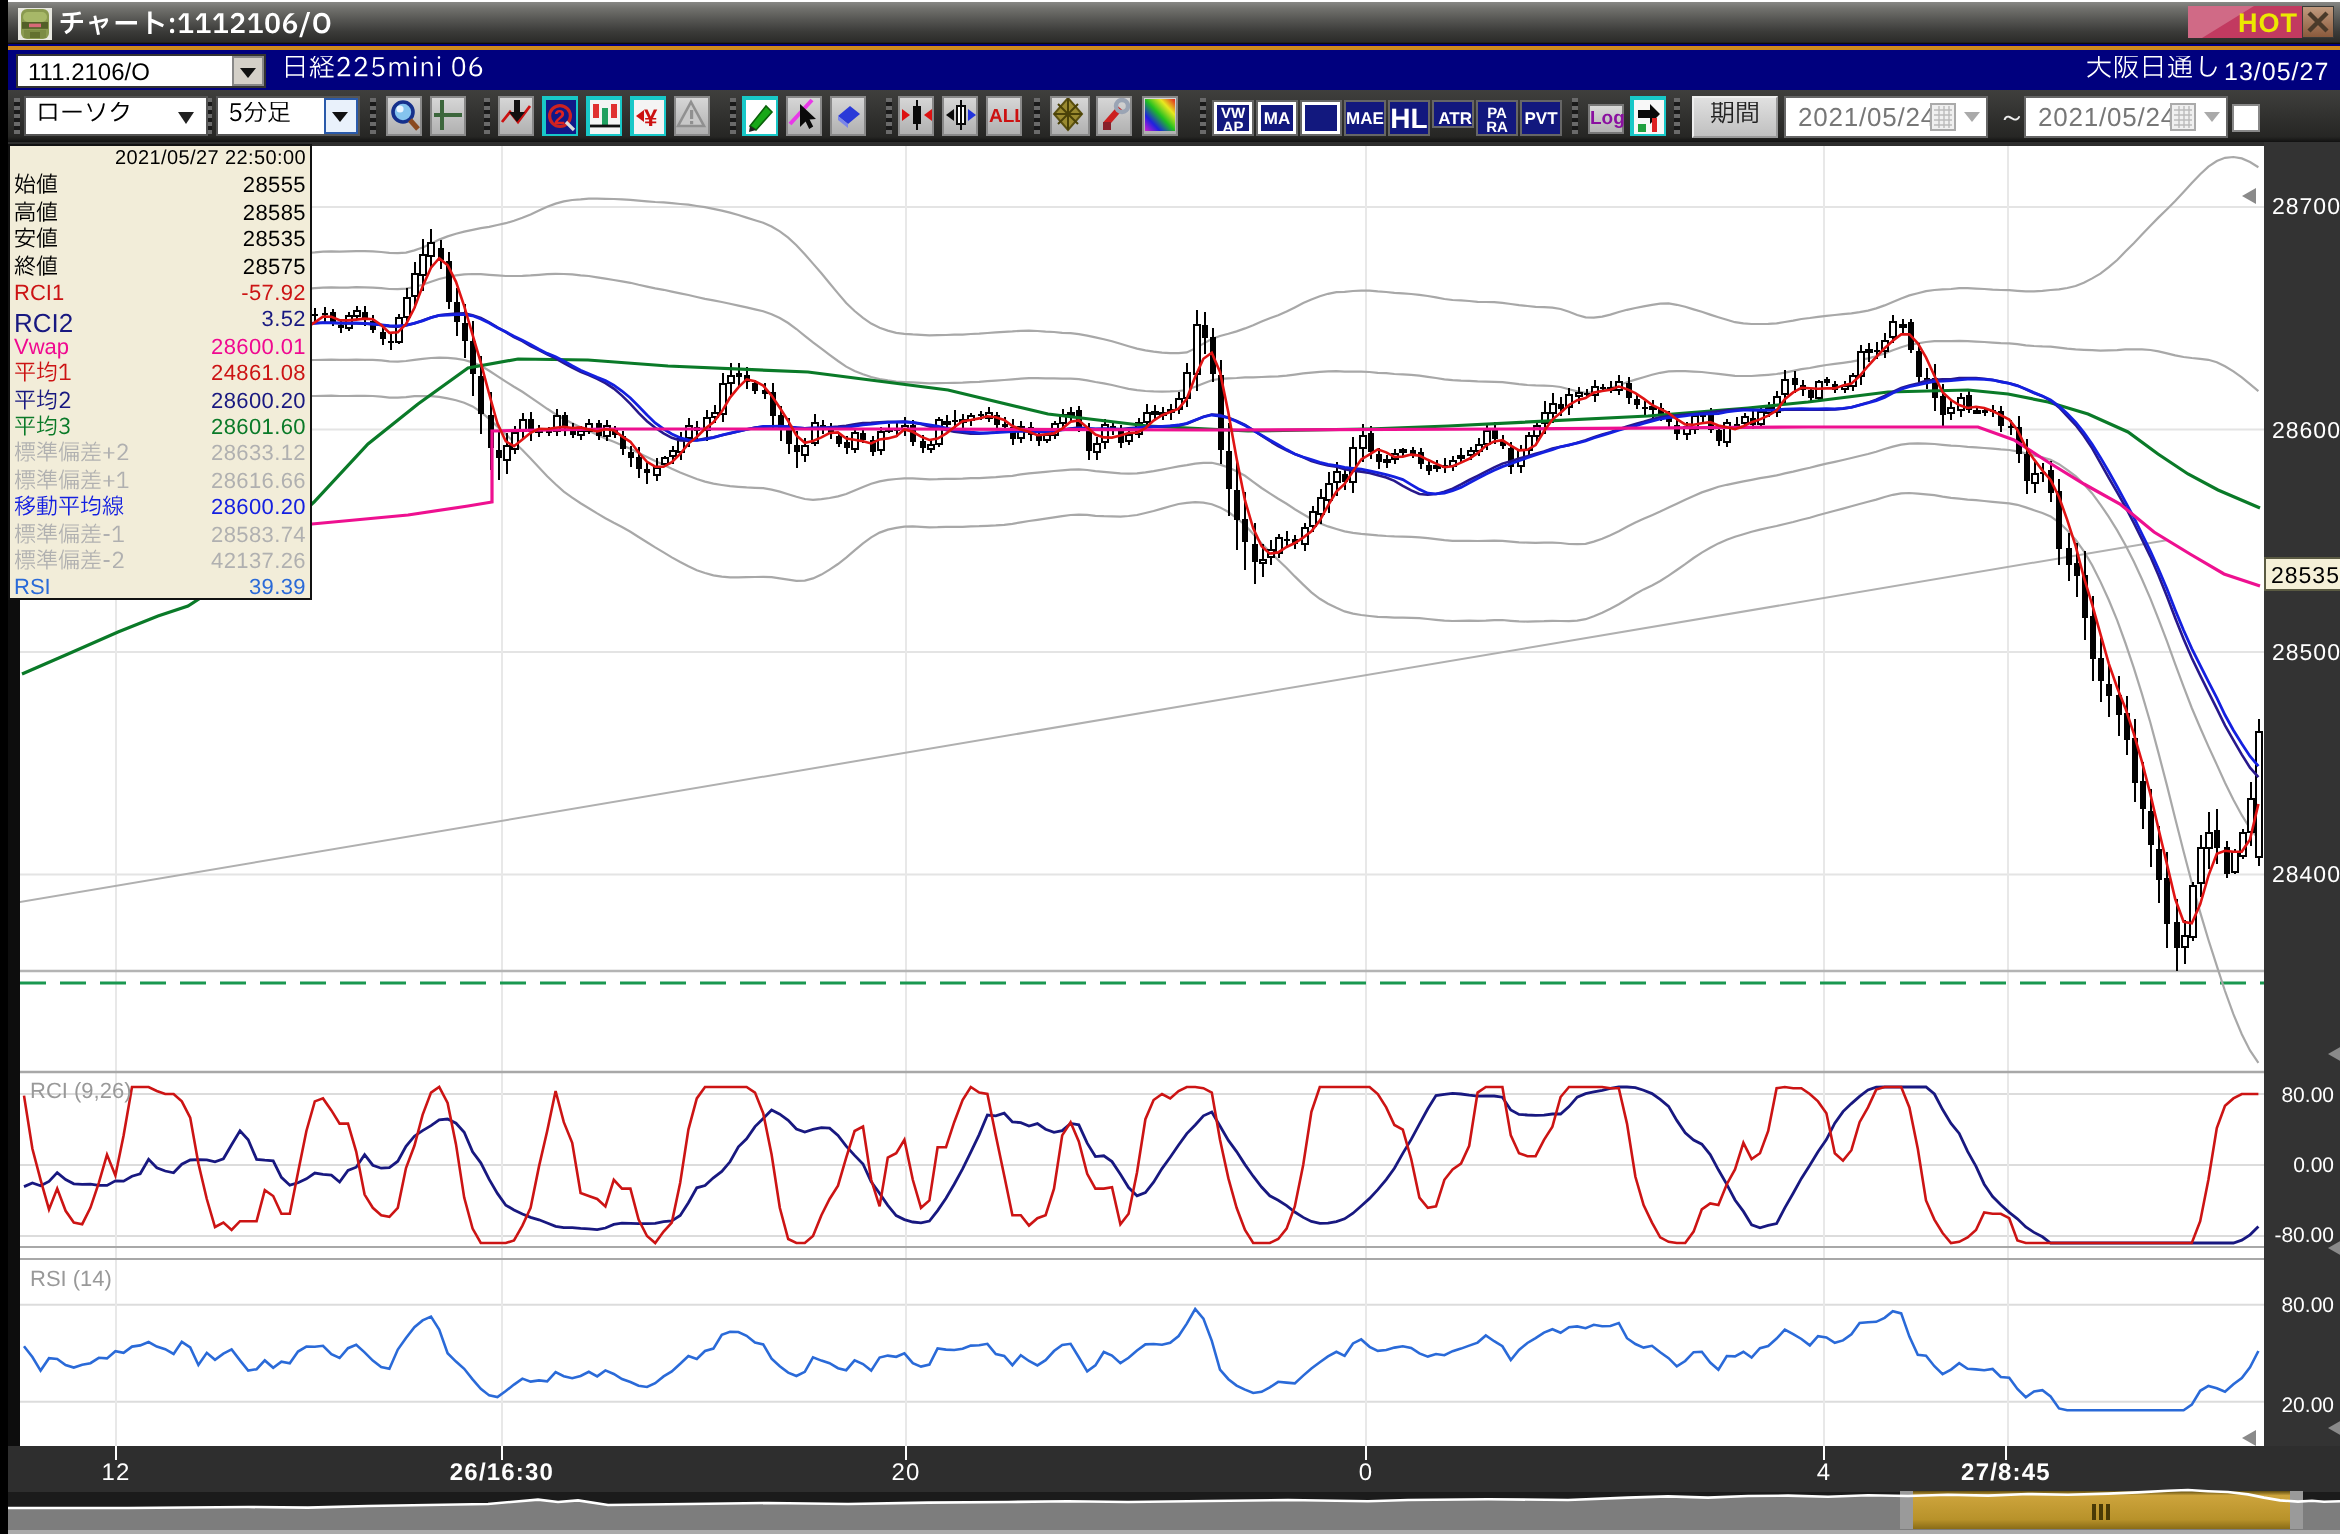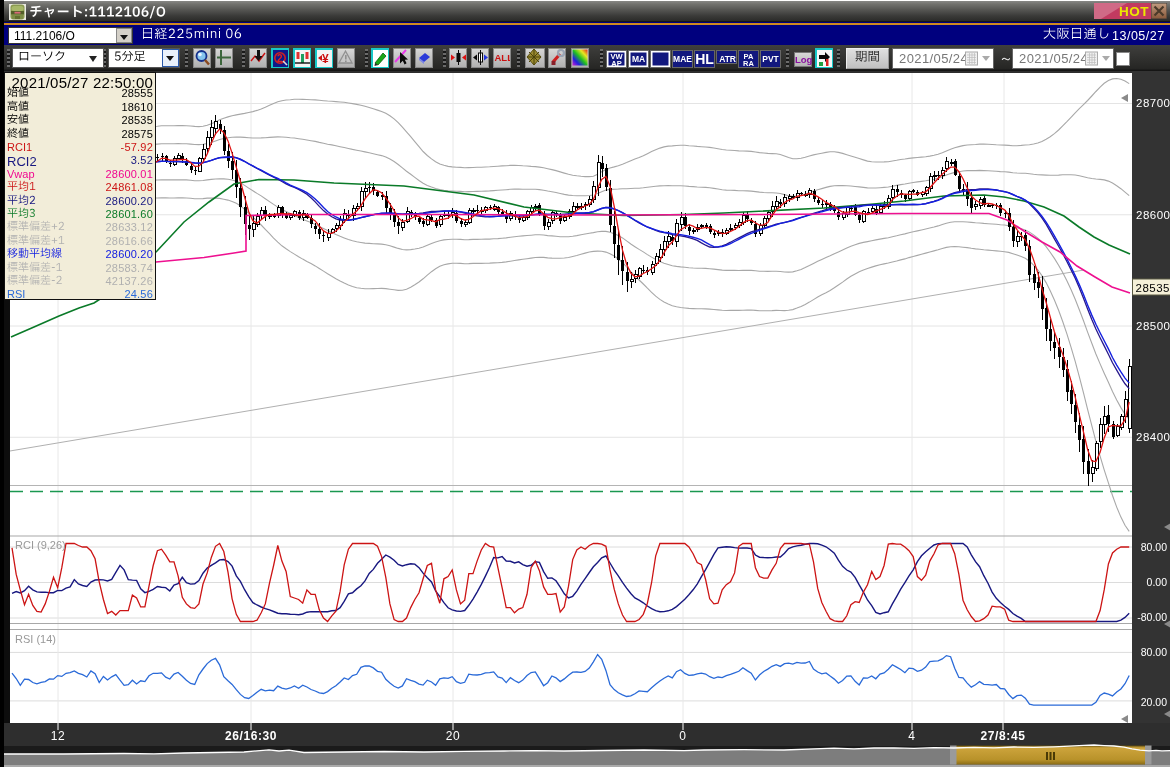--- a/index.html
+++ b/index.html
@@ -318,33 +318,33 @@
       <rect x="946" y="674.5" width="6.5" height="19" fill="#9a9a9a"></rect>
       <rect x="1141" y="674.5" width="6.5" height="19" fill="#9a9a9a"></rect>
       <path d="M1043,681 V689 M1046.5,681 V689 M1050,681 V689" stroke="#4a3a06" stroke-width="2"></path>
       <path d="M 0,683.0 L60,683.0 L120,682.5 L150,682.8 L180,682.0 L240,681.0 L265,678.8 L275,680.0 L285,679.2 L300,681.5 L340,681.0 L380,680.5 L420,681.0 L460,680.3 L500,680.0 L530,679.6 L560,680.0 L600,679.5 L640,679.0 L680,679.6 L700,679.0 L740,678.6 L780,679.0 L810,677.8 L830,677.2 L850,677.8 L870,677.0 L890,676.8 L910,677.4 L930,676.6 L950,677.0 L970,676.4 L990,676.8 L1010,676.0 L1030,676.4 L1050,675.8 L1065,675.2 L1080,674.4 L1090,674.0 L1100,674.6 L1110,675.0 L1120,676.2 L1128,677.8 L1136,679.2 L1145,679.8 L1152,679.4 L1158,679.9 L1166,679.6" fill="none" stroke="#ffffff" stroke-width="1.3" transform="translate(0,0)"></path>
       <rect x="1148" y="681" width="15" height="12" fill="#7d7d7d"></rect>
       <rect x="1166" y="0" width="4" height="696" fill="#dcdcdc"></rect>
     </svg>
 <div class="abs" style="left:1166px;top:0;width:4px;height:71px;background:#dcdcdc"></div>
 <div class="abs" style="left:0;top:72px;width:152px;height:228px;background:#f2edd9;border:1px solid #111">
       <div class="abs" style="left:0;top:0.0px;width:148px;height:13.4px">
-        <div class="abs" style="right:0;top:1px;font-size:15px;color:#000;letter-spacing:0.2px">2021/05/27  22:50:00</div>
+        <div class="abs" style="right:0;top:1px;font-size:10px;color:#000;letter-spacing:0.2px">2021/05/27  22:50:00</div>
       </div>
       <div class="abs" style="left:0;top:13.4px;width:148px;height:13.4px">
         <svg class="abs" style="left:2px;top:0" width="24" height="13">
           <path d="M4.4 -6.8Q4.2 -4.2 3.3 -2.3Q3.9 -1.9 4.8 -1L4.4 -0.5Q3.8 -1.1 3 -1.7Q2.2 -0.4 0.9 0.7L0.5 0.2Q1.7 -0.9 2.5 -2.2Q1.7 -2.8 0.8 -3.4Q1.2 -4.7 1.7 -6.6H0.5V-7.2H1.8Q2 -8.4 2.2 -9.3L2.8 -9.2Q2.7 -8.4 2.5 -7.2H4.4ZM8.8 -7.9Q9.8 -6.4 10.6 -4.6L10 -4.3Q9.8 -4.8 9.6 -5.1Q8.6 -4.9 7.2 -4.8Q5.9 -4.7 4.6 -4.6L4.5 -5.2L5.2 -5.3Q5.7 -6.1 6.1 -7.2Q6.5 -8.3 6.8 -9.2L7.4 -9Q6.8 -7 6 -5.3Q7.7 -5.4 9.3 -5.7Q8.8 -6.8 8.2 -7.6ZM2.8 -2.8Q3.5 -4.3 3.7 -6.6H2.4Q2 -4.9 1.6 -3.7Q2.3 -3.2 2.8 -2.8ZM5.9 0.9H5.2V-3.7H10V0.9H9.3V0.2H5.9ZM9.3 -3H5.9V-0.4H9.3Z M14.2 -9.2Q13.9 -7.8 13.4 -6.5V0.9H12.7V-5.2Q12.3 -4.3 11.7 -3.8L11.3 -4.4Q12.1 -5.3 12.7 -6.5Q13.2 -7.7 13.6 -9.3ZM17.7 -6.7Q17.8 -7.1 17.9 -7.6H14.5V-8.2H18L18.1 -9L18.2 -9.3L18.8 -9.2Q18.8 -8.9 18.7 -8.2H21.4V-7.6H18.6Q18.5 -7.3 18.3 -6.7H20.8V-1.3H16.1V-6.7ZM15.2 -6.6V-0.5H21.5V0.2H15.2V0.9H14.5V-6.6ZM16.7 -5.1H20.2V-6.1H16.7ZM16.7 -3.5H20.2V-4.6H16.7ZM16.7 -1.9H20.2V-3H16.7Z" transform="translate(0,10.0)" fill="#000"></path>
         </svg>
         <div class="abs" style="right:0;top:1px;font-size:11px;color:#000;letter-spacing:0.2px">28555</div>
       </div>
       <div class="abs" style="left:0;top:26.8px;width:148px;height:13.4px">
         <svg class="abs" style="left:2px;top:0" width="24" height="13">
           <path d="M5.8 -9.2V-8.2H10.4V-7.6H0.6V-8.2H5.1V-9.2ZM2.2 -4.8V-6.9H8.8V-4.8ZM2.9 -5.3H8.1V-6.4H2.9ZM0.9 0.8V-4H10.1V-0.1Q10.1 0.3 9.9 0.5Q9.7 0.7 9.3 0.7H7.6L7.5 0.1H9.4V-3.4H1.6V0.8ZM3 -2.7H7.9V-0.5H3.7V0.1H3ZM3.7 -1.1H7.3V-2.1H3.7Z M14.2 -9.2Q13.9 -7.8 13.4 -6.5V0.9H12.7V-5.2Q12.3 -4.3 11.7 -3.8L11.3 -4.4Q12.1 -5.3 12.7 -6.5Q13.2 -7.7 13.6 -9.3ZM17.7 -6.7Q17.8 -7.1 17.9 -7.6H14.5V-8.2H18L18.1 -9L18.2 -9.3L18.8 -9.2Q18.8 -8.9 18.7 -8.2H21.4V-7.6H18.6Q18.5 -7.3 18.3 -6.7H20.8V-1.3H16.1V-6.7ZM15.2 -6.6V-0.5H21.5V0.2H15.2V0.9H14.5V-6.6ZM16.7 -5.1H20.2V-6.1H16.7ZM16.7 -3.5H20.2V-4.6H16.7ZM16.7 -1.9H20.2V-3H16.7Z" transform="translate(0,10.0)" fill="#000"></path>
         </svg>
-        <div class="abs" style="right:0;top:1px;font-size:11px;color:#000;letter-spacing:0.2px">18610</div>
+        <div class="abs" style="right:0;top:1px;font-size:11px;color:#000;letter-spacing:0.2px">28585</div>
       </div>
       <div class="abs" style="left:0;top:40.2px;width:148px;height:13.4px">
         <svg class="abs" style="left:2px;top:0" width="24" height="13">
           <path d="M9.5 -7.3H1.5V-5.7H0.8V-8H5.1V-9.2H5.8V-8H10.2V-5.7H9.5ZM8.5 -4.2Q7.8 -2.4 6.6 -1.3Q8.5 -0.6 10.3 0.2L9.9 0.8Q8.2 0 6 -0.8Q5 -0.2 3.7 0.2Q2.4 0.6 0.8 0.8L0.6 0.1Q2.1 -0.1 3.2 -0.3Q4.3 -0.6 5.2 -1.1Q3.9 -1.6 1.9 -2.2Q2.7 -3.2 3.4 -4.2H0.6V-4.9H3.8Q4.4 -5.9 4.9 -6.9L5.5 -6.7Q5.2 -5.9 4.6 -4.9H10.4V-4.2ZM5.8 -1.6Q7 -2.5 7.7 -4.2H4.2Q3.6 -3.3 3 -2.5Q4.4 -2.1 5.8 -1.6Z M14.2 -9.2Q13.9 -7.8 13.4 -6.5V0.9H12.7V-5.2Q12.3 -4.3 11.7 -3.8L11.3 -4.4Q12.1 -5.3 12.7 -6.5Q13.2 -7.7 13.6 -9.3ZM17.7 -6.7Q17.8 -7.1 17.9 -7.6H14.5V-8.2H18L18.1 -9L18.2 -9.3L18.8 -9.2Q18.8 -8.9 18.7 -8.2H21.4V-7.6H18.6Q18.5 -7.3 18.3 -6.7H20.8V-1.3H16.1V-6.7ZM15.2 -6.6V-0.5H21.5V0.2H15.2V0.9H14.5V-6.6ZM16.7 -5.1H20.2V-6.1H16.7ZM16.7 -3.5H20.2V-4.6H16.7ZM16.7 -1.9H20.2V-3H16.7Z" transform="translate(0,10.0)" fill="#000"></path>
         </svg>
         <div class="abs" style="right:0;top:1px;font-size:11px;color:#000;letter-spacing:0.2px">28535</div>
       </div>
       <div class="abs" style="left:0;top:53.6px;width:148px;height:13.4px">
         <svg class="abs" style="left:2px;top:0" width="24" height="13">
           <path d="M3.1 -3.8V0.8H2.5V-3.7Q1.8 -3.6 0.4 -3.6L0.3 -4.2Q1.2 -4.2 1.6 -4.3Q2 -4.8 2.4 -5.4Q1.6 -6.3 0.6 -7.2L1 -7.7Q1.4 -7.4 1.6 -7.2Q2.2 -8.2 2.6 -9.2L3.2 -9Q2.7 -7.8 2 -6.8Q2.5 -6.3 2.8 -5.9Q3.5 -6.9 4 -8.1L4.6 -7.7Q3.5 -5.7 2.4 -4.3Q3.5 -4.4 4.3 -4.5Q4.1 -5.1 3.9 -5.5L4.4 -5.8Q4.9 -4.8 5.3 -3.5L4.7 -3.3L4.5 -3.9Q3.7 -3.8 3.1 -3.8ZM10.6 -3.7 10.3 -3.1Q8.8 -3.8 7.7 -4.7Q6.8 -4 5.7 -3.4L5.3 -3.9Q6.3 -4.5 7.2 -5.2Q6.4 -5.9 5.9 -6.7Q5.5 -6.2 5 -5.8L4.6 -6.3Q5.3 -6.9 5.8 -7.7Q6.3 -8.4 6.6 -9.2L7.2 -9.1Q7.1 -8.6 6.8 -8.2H9.9V-7.7Q9.5 -6.4 8.2 -5.2Q9.2 -4.3 10.6 -3.7ZM7.7 -5.6Q8.8 -6.6 9.1 -7.6H6.5Q6.4 -7.4 6.3 -7.2Q6.8 -6.3 7.7 -5.6ZM6.8 -3.5Q7.3 -3.2 8 -2.8Q8.7 -2.5 9.3 -2.1L9 -1.5Q8.4 -1.9 7.7 -2.3Q7 -2.7 6.4 -2.9ZM4.2 -3Q4.8 -1.7 5.1 -0.4L4.5 -0.1Q4.1 -1.7 3.7 -2.8ZM0.4 -0.1Q1 -1.3 1.3 -2.9L1.9 -2.8Q1.6 -0.9 1 0.3ZM5.5 -1.5Q6.6 -1.1 7.7 -0.7Q8.9 -0.2 9.8 0.2L9.6 0.9Q7.2 -0.2 5.2 -0.8Z M14.2 -9.2Q13.9 -7.8 13.4 -6.5V0.9H12.7V-5.2Q12.3 -4.3 11.7 -3.8L11.3 -4.4Q12.1 -5.3 12.7 -6.5Q13.2 -7.7 13.6 -9.3ZM17.7 -6.7Q17.8 -7.1 17.9 -7.6H14.5V-8.2H18L18.1 -9L18.2 -9.3L18.8 -9.2Q18.8 -8.9 18.7 -8.2H21.4V-7.6H18.6Q18.5 -7.3 18.3 -6.7H20.8V-1.3H16.1V-6.7ZM15.2 -6.6V-0.5H21.5V0.2H15.2V0.9H14.5V-6.6ZM16.7 -5.1H20.2V-6.1H16.7ZM16.7 -3.5H20.2V-4.6H16.7ZM16.7 -1.9H20.2V-3H16.7Z" transform="translate(0,10.0)" fill="#000"></path>
@@ -406,15 +406,15 @@
         <div class="abs" style="right:0;top:1px;font-size:11px;color:#b0b0b0;letter-spacing:0.2px">28583.74</div>
       </div>
       <div class="abs" style="left:0;top:201.0px;width:148px;height:13.4px">
         <svg class="abs" style="left:2px;top:0" width="58" height="13">
           <path d="M3.6 -3.4 3.2 -3 2.5 -4.8Q2.5 -4.8 2.5 -4.8Q2.5 -4.8 2.5 -4.8V0.8H1.8V-4.9H1.8Q1.7 -3.1 0.8 -1.6L0.4 -2.2Q1 -3.1 1.3 -4.3Q1.7 -5.4 1.8 -6.5H0.5V-7.1H1.8V-9.2H2.5V-7.1H3.5V-6.5H2.5V-5.1H2.5L2.7 -5.2Q2.7 -5.2 2.8 -5.2Q2.9 -5.2 2.9 -5.1ZM4 -7.4H5.8V-8.3H3.7V-8.9H10.5V-8.3H8.2V-7.4H10.1V-4.9H4ZM6.4 -7.4H7.6V-8.3H6.4ZM5.8 -6.9H4.6V-5.5H5.8ZM7.6 -6.9H6.4V-5.5H7.6ZM9.5 -5.5V-6.9H8.2V-5.5ZM10 -4.1V-3.6H4.1V-4.1ZM10.5 -2.1H7.3V0Q7.3 0.4 7.2 0.6Q7 0.7 6.6 0.7H5.4L5.2 0.2H6.7V-2.1H3.7V-2.7H10.5ZM5.6 -1.4Q5.2 -0.9 4.6 -0.4Q4.1 0.2 3.5 0.5L3.1 -0Q3.7 -0.3 4.2 -0.8Q4.8 -1.3 5.1 -1.8ZM8.7 -1.7Q9.2 -1.4 9.7 -0.9Q10.3 -0.3 10.6 0.1L10.2 0.5Q9.8 0.1 9.3 -0.5Q8.7 -1 8.3 -1.4Z M21.5 -1.9V-1.3H16.8V0.8H16.1V-1.3H11.5V-1.9H16.1V-3H14.9V-6.5Q14.6 -6.1 14.2 -5.8L13.8 -6.3Q14.5 -6.9 15.1 -7.7Q15.6 -8.4 15.9 -9.3L16.6 -9.1Q16.4 -8.6 16.1 -8.1H18Q18.3 -8.7 18.6 -9.2L19.2 -9.1Q19 -8.6 18.7 -8.1H21.2V-7.5H18.5V-6.6H20.9V-6H18.5V-5.1H20.9V-4.5H18.5V-3.6H21.3V-3H16.8V-1.9ZM14 -7.6Q13.1 -8.1 12 -8.6L12.4 -9.2Q13.5 -8.7 14.4 -8.1ZM15.7 -7.5Q15.7 -7.4 15.6 -7.3V-6.6H17.9V-7.5ZM13.5 -5.5Q12.7 -6 11.6 -6.6L11.9 -7.1Q13 -6.7 13.9 -6ZM15.6 -5.1H17.9V-6H15.6ZM14.4 -4.5Q13.9 -3.9 13.3 -3.4Q12.7 -2.9 12 -2.4L11.6 -3Q12.2 -3.4 12.9 -3.9Q13.5 -4.4 14 -5ZM17.9 -4.5H15.6V-3.6H17.9Z M25 -9.1Q24.8 -7.9 24.3 -6.7V0.8H23.7V-5.2Q23.2 -4.3 22.7 -3.7L22.3 -4.3Q23.1 -5.2 23.6 -6.5Q24.1 -7.7 24.4 -9.3ZM25.4 -8.2V-8.8H32.5V-8.2ZM32.1 -5H26.3Q26.2 -3.3 26 -2Q25.8 -0.6 25.3 0.4L24.7 -0Q25.1 -0.8 25.3 -1.6Q25.5 -2.4 25.5 -3.2Q25.6 -4.1 25.6 -5.4V-7.3H32.1ZM31.4 -5.6V-6.7H26.3V-5.6ZM26.5 0.8V-4H32.3V0Q32.3 0.4 32.1 0.5Q32 0.6 31.6 0.6H30.9L30.8 0.1H31.6V-1.6H30.5V0.5H29.9V-1.6H28.8V0.5H28.2V-1.6H27.1V0.8ZM28.2 -2.2V-3.5H27.1V-2.2ZM28.8 -3.5V-2.2H29.9V-3.5ZM30.5 -2.2H31.6V-3.5H30.5Z M38.8 -4.3H43.4V-3.7H36.8Q36.5 -2.3 35.8 -1.3Q35.1 -0.2 34 0.7L33.5 0.2Q34.6 -0.6 35.2 -1.6Q35.8 -2.5 36.1 -3.7H33.6V-4.3H38.1V-5.5H34.3V-6.1H38.1V-7.2H33.9V-7.8H36.5Q36 -8.5 35.7 -9L36.3 -9.3Q36.6 -8.9 37.1 -8.1L36.6 -7.8H39.7Q40.2 -8.4 40.6 -9.3L41.2 -9Q40.9 -8.4 40.4 -7.8H43.1V-7.2H38.8V-6.1H42.7V-5.5H38.8ZM42.8 -2H39.8V-0.2H43.3V0.4H35.5V-0.2H39.1V-2H36.6V-2.6H42.8Z M47.8 -3H44.8V-4H47.8Z M49.5 0V-0.9L52.2 -3.4Q53.5 -4.7 53.5 -5.7V-5.9Q53.5 -6.6 53.1 -7Q52.7 -7.4 51.9 -7.4Q50.6 -7.4 50.2 -6L49.4 -6.3Q49.7 -7.1 50.3 -7.7Q50.9 -8.2 52 -8.2Q52.8 -8.2 53.3 -7.9Q53.9 -7.6 54.2 -7.1Q54.5 -6.6 54.5 -5.9Q54.5 -5 54 -4.3Q53.6 -3.6 52.7 -2.8L50.5 -0.8H54.8V0Z" transform="translate(0,10.0)" fill="#b0b0b0"></path>
         </svg>
         <div class="abs" style="right:0;top:1px;font-size:11px;color:#b0b0b0;letter-spacing:0.2px">42137.26</div>
       </div>
       <div class="abs" style="left:0;top:214.4px;width:148px;height:13.4px">
         <div class="abs" style="left:2px;top:1px;font-size:11px;color:#2a6ad8">RSI</div>
-        <div class="abs" style="right:0;top:1px;font-size:11px;color:#2a6ad8;letter-spacing:0.2px">24.56</div>
+        <div class="abs" style="right:0;top:1px;font-size:11px;color:#2a6ad8;letter-spacing:0.2px">39.39</div>
       </div>
     </div>
 </div>
 </body></html>

